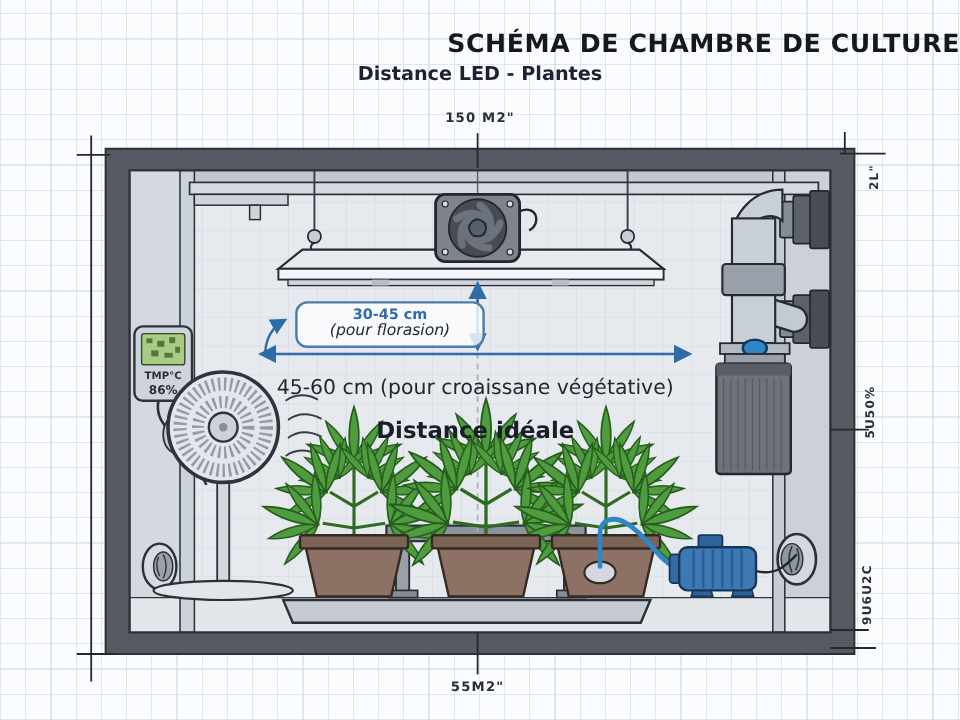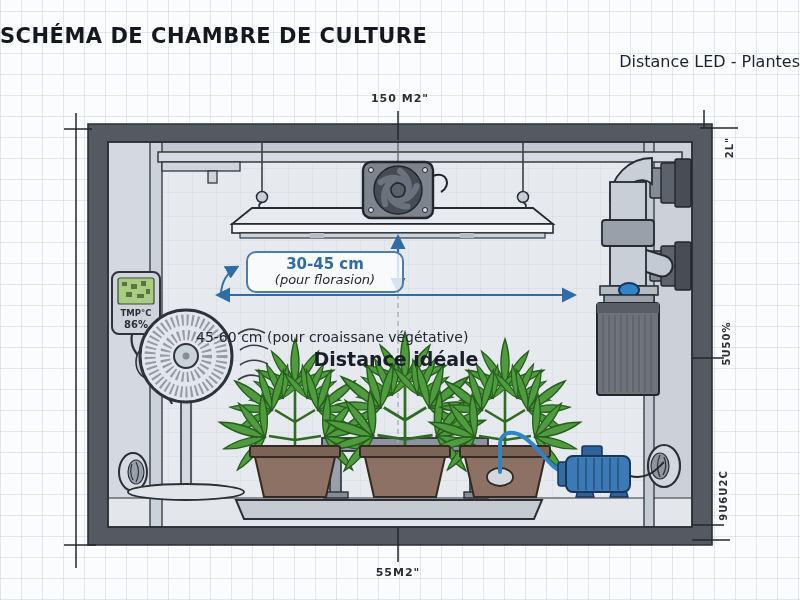--- a/index.html
+++ b/index.html
@@ -8,38 +8,38 @@
     background-color:#fbfcfe;
     background-image:
       repeating-linear-gradient(0deg, rgba(203,212,226,.55) 0 1px, transparent 1px 21px),
       repeating-linear-gradient(90deg, rgba(203,212,226,.55) 0 1px, transparent 1px 21px);
     font-family:"DejaVu Sans","Liberation Sans",sans-serif;
     color:#1b1f29;
   }
   .abs{position:absolute;}
   .svglayer{position:absolute;left:0;top:0;z-index:1;}
   .txt{z-index:2;}
-  .title{left:0;top:24px;width:800px;text-align:left;font-size:21px;font-weight:bold;letter-spacing:.5px;color:#15181f;}
-  .subtitle{left:0;top:52px;width:800px;text-align:right;font-size:16px;font-weight:normal;color:#1d2230;}
+  .title{left:0;top:24px;width:800px;text-align:right;font-size:21px;font-weight:bold;letter-spacing:.5px;color:#15181f;}
+  .subtitle{left:0;top:52px;width:800px;text-align:center;font-size:16px;font-weight:bold;color:#1d2230;}
   .dim{font-size:11px;font-weight:600;letter-spacing:1px;color:#2a2d34;}
   .dim-top{left:0;top:92px;width:800px;text-align:center;}
   .dim-bottom{left:0;top:566px;width:796px;text-align:center;}
   .rot{width:60px;text-align:center;transform:rotate(-90deg);transform-origin:center;font-size:10px;font-weight:600;letter-spacing:1px;color:#2b2e35;}
   .rot-top{left:699px;top:142px;}
   .rot-mid{left:696px;top:338px;}
   .rot-bot{left:693px;top:490px;}
   .flower-box{
     left:246px;top:251px;width:146px;padding:3px 4px 4px;
     border:2px solid #4a7dac;border-radius:10px;background:rgba(253,254,255,.82);
     text-align:center;line-height:1.12;
   }
-  .flower-box .l1{font-size:15px;font-weight:bold;color:#2d6ca7;}
+  .flower-box .l1{font-size:12px;font-weight:bold;color:#2d6ca7;}
   .flower-box .l2{font-size:13px;color:#23272f;font-style:italic;}
   .ideal{left:246px;top:300px;width:300px;text-align:center;font-size:19px;font-weight:bold;color:#1a1e28;margin-top:48px;}
-  .veg{left:196px;top:329px;width:400px;text-align:left;font-size:14px;font-weight:500;color:#23272f;}
+  .veg{left:196px;top:313px;width:400px;text-align:center;font-size:17px;font-weight:500;color:#23272f;}
 </style>
 </head>
 <body>
 
 <div class="stage">
 
   <svg class="svglayer" width="800" height="600" viewBox="0 0 800 600">
     <defs>
       <pattern id="rg" width="24" height="24" patternUnits="userSpaceOnUse">
         <path d="M24 0 L0 0 0 24" fill="none" stroke="#c2c9d6" stroke-width="1" opacity="0.55"></path>

